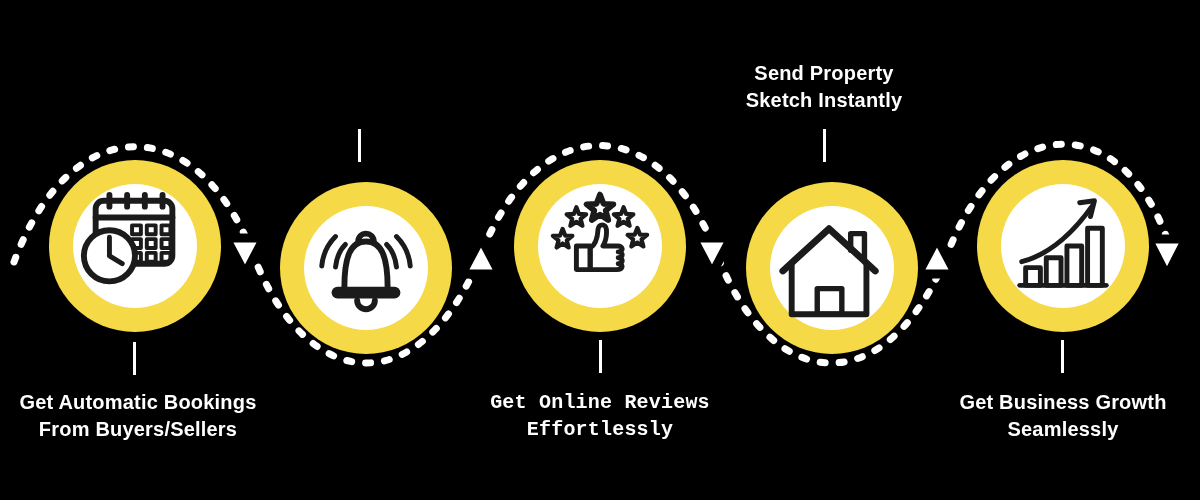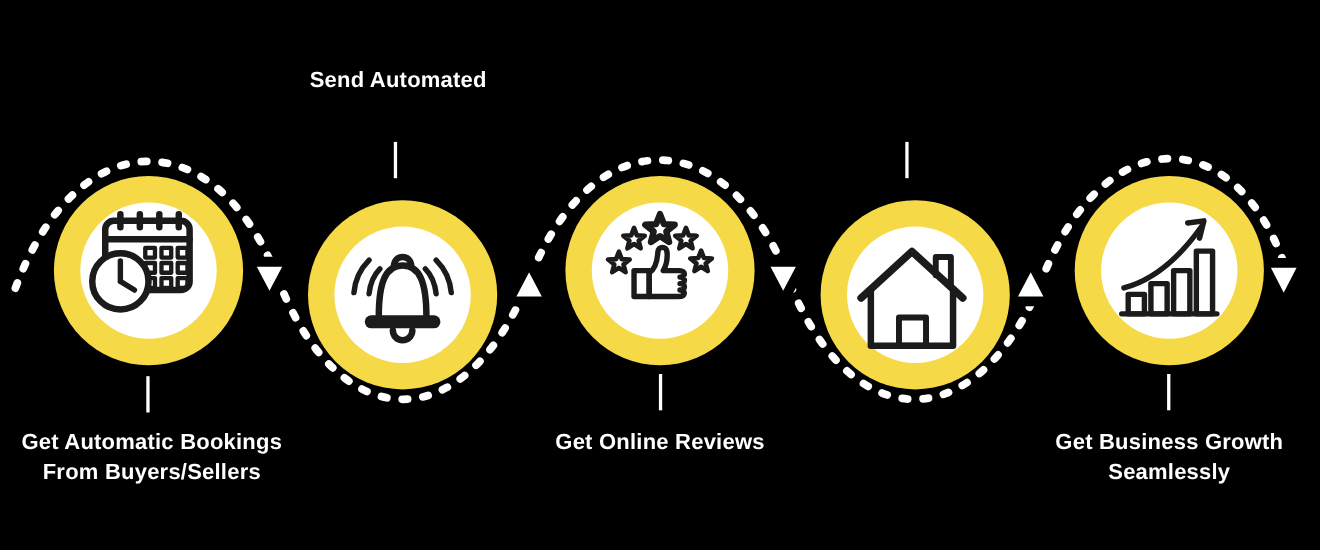--- a/index.html
+++ b/index.html
@@ -83,21 +83,20 @@
         <path class="s" stroke-width="6" d="M51,93 A9,9 0 0,0 69,93"></path>
         <path class="s" stroke-width="5" d="M29,28 C20,37 16,47 15,58"></path>
         <path class="s" stroke-width="5" d="M39,36 C33,42 30,50 29,59"></path>
         <path class="s" stroke-width="5" d="M91,28 C100,37 104,47 105,58"></path>
         <path class="s" stroke-width="5" d="M81,36 C87,42 90,50 91,59"></path>
       </svg>
     </div>
   </div>
   <div class="tick" style="left:358px;top:129px;"></div>
   <div class="label" style="left:212px;top:60px;">
-    <div>Send Automated</div>
   </div>
 
   <div class="step-circle" style="left:514px;top:160px;">
     <div class="inner-circle">
       <svg class="icon-svg" viewBox="0 0 120 120">
         <defs>
           <path id="star5" d="M0,-11 L2.76,-3.8 L10.46,-3.4 L4.47,1.45 L6.47,8.9 L0,4.7 L-6.47,8.9 L-4.47,1.45 L-10.46,-3.4 L-2.76,-3.8 Z"></path>
         </defs>
         <g class="s" stroke-width="4.5" vector-effect="non-scaling-stroke">
           <use href="#star5" vector-effect="non-scaling-stroke" transform="translate(22,53) scale(0.95)"></use>
@@ -105,35 +104,40 @@
           <use href="#star5" vector-effect="non-scaling-stroke" transform="translate(60,22) scale(1.3)"></use>
           <use href="#star5" vector-effect="non-scaling-stroke" transform="translate(84,31) scale(0.95)"></use>
           <use href="#star5" vector-effect="non-scaling-stroke" transform="translate(98,52) scale(0.95)"></use>
         </g>
         <rect class="s" stroke-width="5" x="36" y="60" width="14" height="24"></rect>
         <path class="s" stroke-width="5" d="M50,84 L50,62 C55,59 57.5,52 58,43 C58.5,37 66,37 66.5,43 C67,49 66,55 63,60 L78,60 C84,60 84,66 78.5,66 C84,66 84,72 78.5,72 C84,72 84,78 78.5,78 C84,78 84,84 77,84 L50,84 Z"></path>
       </svg>
     </div>
   </div>
   <div class="tick" style="left:599px;top:340px;"></div>
-  <div class="label" style="left:450px;top:389px;">
+  <div class="label" style="left:450px;top:389px;font-family:Liberation Mono, monospace;">
     <div>Get Online Reviews</div>
+    <div>Effortlessly</div>
   </div>
 
   <div class="step-circle" style="left:746px;top:182px;">
     <div class="inner-circle">
       <svg class="icon-svg" viewBox="0 0 120 120">
         <path class="s" stroke-width="7" d="M10,63 L57,20 L104,63"></path>
         <path class="s" stroke-width="6" d="M19,57 L19,107 L95,107 L95,57"></path>
         <path class="s" stroke-width="5.5" d="M79,42 L79,25 L93,25 L93,53"></path>
         <rect class="s" stroke-width="5.5" x="45" y="81" width="25" height="26"></rect>
       </svg>
     </div>
   </div>
   <div class="tick" style="left:823px;top:129px;"></div>
+  <div class="label" style="left:674px;top:60px;">
+    <div>Send Property</div>
+    <div>Sketch Instantly</div>
+  </div>
 
   <div class="step-circle" style="left:977px;top:160px;">
     <div class="inner-circle">
       <svg class="icon-svg" viewBox="0 0 120 120">
         <path class="s" stroke-width="5" d="M16,100 L104,100"></path>
         <rect class="s" stroke-width="5" x="22" y="82" width="15" height="18"></rect>
         <rect class="s" stroke-width="5" x="43" y="72" width="15" height="28"></rect>
         <rect class="s" stroke-width="5" x="64" y="60" width="15" height="40"></rect>
         <rect class="s" stroke-width="5" x="85" y="42" width="15" height="58"></rect>
         <path class="s" stroke-width="5" d="M18,76 C45,69 68,50 90,19"></path>

